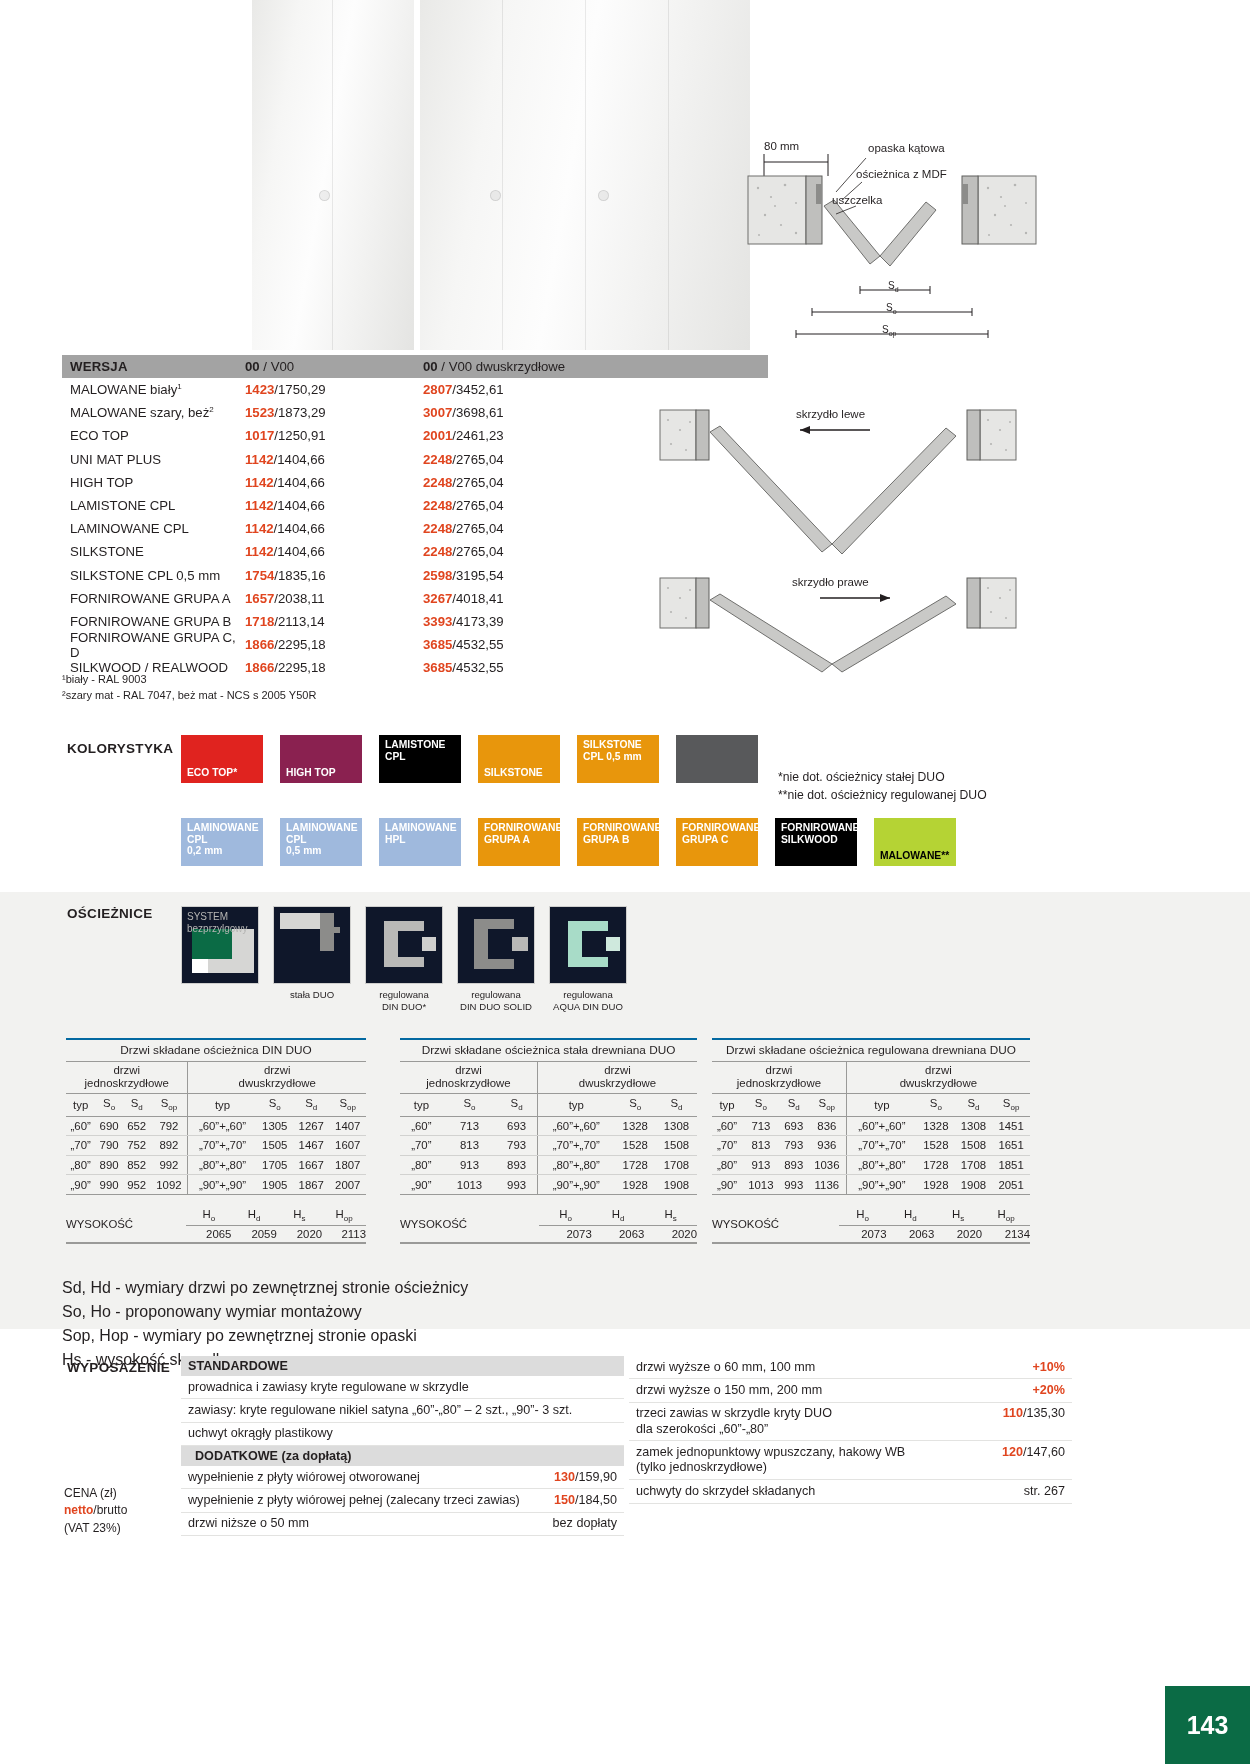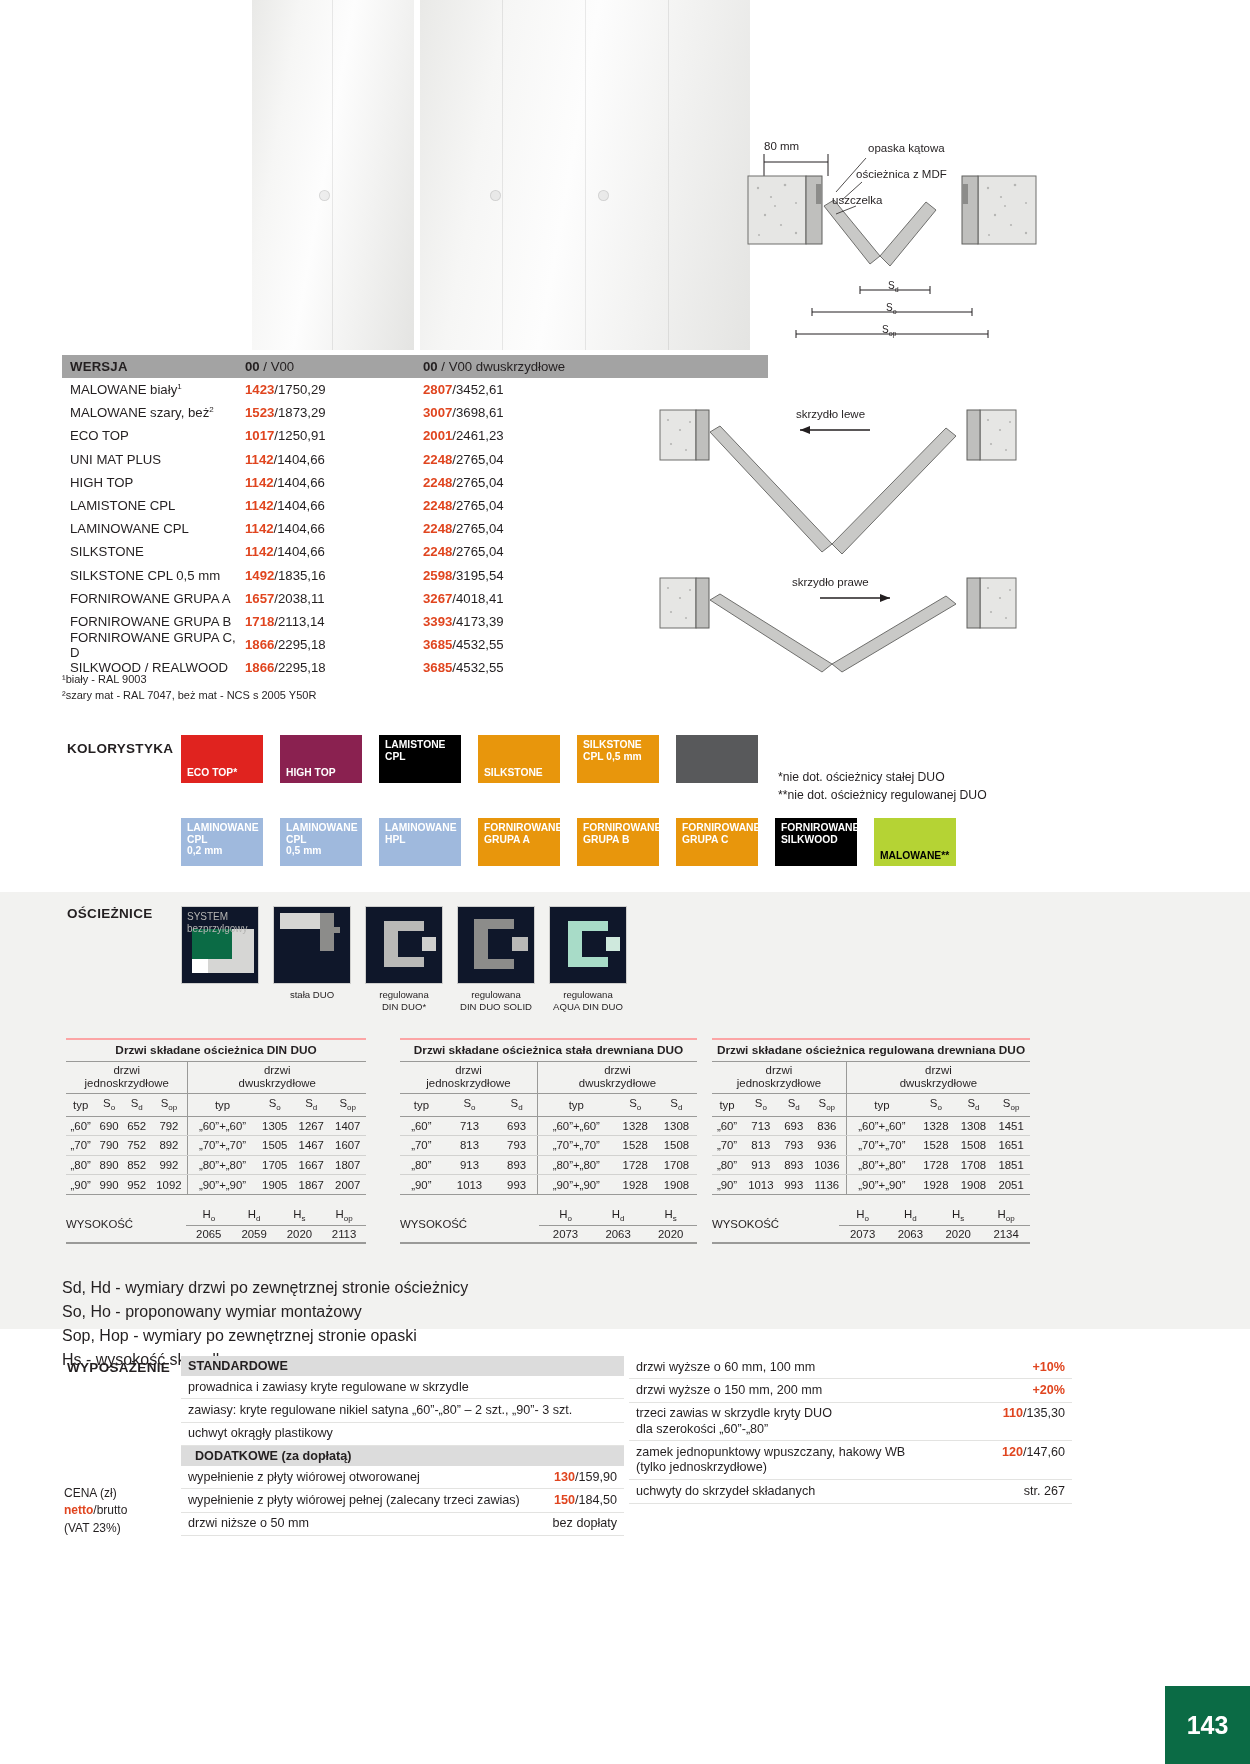--- a/index.html
+++ b/index.html
@@ -56,32 +56,32 @@
   .osc-items { position: absolute; left: 181px; top: 906px; display: flex; gap: 14px; }
   .osc-item { width: 78px; }
   .osc-box { width: 78px; height: 78px; background: #0f172a; border: 1px solid #cfcfcd; position: relative; overflow: hidden; }
   .osc-cap { margin-top: 5px; font-size: 9.6px; line-height: 1.2; text-align: center; color: #231f20; }
   .sys-text { position: absolute; left: 5px; top: 4px; font-size: 10px; color: #b5b5b3; line-height: 1.15; }
 
   
   .dim { position: absolute; font-size: 11.4px; }
   .dim table { border-collapse: collapse; }
   .dim .title-row td { text-align: center; padding: 3px 0 4px; font-size: 11.8px;
-    border-top: 2px solid #fca5a5; border-bottom: 1px solid #9a9a98; font-weight: bold; }
+    border-top: 2px solid #0369a1; border-bottom: 1px solid #9a9a98; }
   .dim .grp td { text-align: center; padding: 2px 0 3px; line-height: 1.15; border-bottom: 1px solid #9a9a98; }
   .dim .hdr td { text-align: center; padding: 3px 0; border-bottom: 1px solid #9a9a98; }
   .dim .data td { text-align: center; padding: 3.3px 0; border-bottom: 1px solid #d2d2d0; }
   .dim .data:last-child td { border-bottom: 1px solid #9a9a98; }
   .vsep { border-left: 1px solid #9a9a98 !important; }
   .dim sub { font-size: 8px; }
   .ws { margin-top: 11px; border-collapse: collapse; font-size: 11.4px; }
   .ws td { padding: 2px 0; }
   .ws .lbl { text-align: left; }
   .ws .hd { text-align: center; border-bottom: 1px solid #9a9a98; }
-  .ws .vl { text-align: center; }
+  .ws .vl { text-align: right; }
   .ws .botline td { border-top: 2px solid #9a9a98; height: 1px; padding: 0; }
   .legend { position: absolute; left: 62px; top: 1276px; font-size: 16px; line-height: 1.5; }
 
   
   .wyp-title { position: absolute; left: 67px; top: 1360px; font-weight: bold; font-size: 13.5px; letter-spacing: .3px; }
   .wyp-price { position: absolute; left: 64px; top: 1485px; font-size: 12px; line-height: 1.45; }
   .wyp-price .nt { color: #e0451f; font-weight: bold; }
   .wyp-left { position: absolute; left: 181px; top: 1356px; width: 443px; font-size: 12.6px; }
   .wyp-right { position: absolute; left: 629px; top: 1356px; width: 443px; font-size: 12.6px; }
   .wl-head { background: #dcdcdc; padding: 3px 7px; font-weight: bold; font-size: 12.6px; }
@@ -272,21 +272,21 @@
           <div class="pt-c2"><span class="net">1142</span><span>/1404,66</span></div>
           <div class="pt-c3"><span class="net">2248</span><span>/2765,04</span></div>
         </div>
         <div class="pt-row">
           <div class="pt-c1">SILKSTONE</div>
           <div class="pt-c2"><span class="net">1142</span><span>/1404,66</span></div>
           <div class="pt-c3"><span class="net">2248</span><span>/2765,04</span></div>
         </div>
         <div class="pt-row">
           <div class="pt-c1">SILKSTONE CPL 0,5 mm</div>
-          <div class="pt-c2"><span class="net">1492</span><span>/1835,16</span></div>
+          <div class="pt-c2"><span class="net">1754</span><span>/1835,16</span></div>
           <div class="pt-c3"><span class="net">2598</span><span>/3195,54</span></div>
         </div>
         <div class="pt-row">
           <div class="pt-c1">FORNIROWANE GRUPA A</div>
           <div class="pt-c2"><span class="net">1657</span><span>/2038,11</span></div>
           <div class="pt-c3"><span class="net">3267</span><span>/4018,41</span></div>
         </div>
         <div class="pt-row">
           <div class="pt-c1">FORNIROWANE GRUPA B</div>
           <div class="pt-c2"><span class="net">1718</span><span>/2113,14</span></div>

